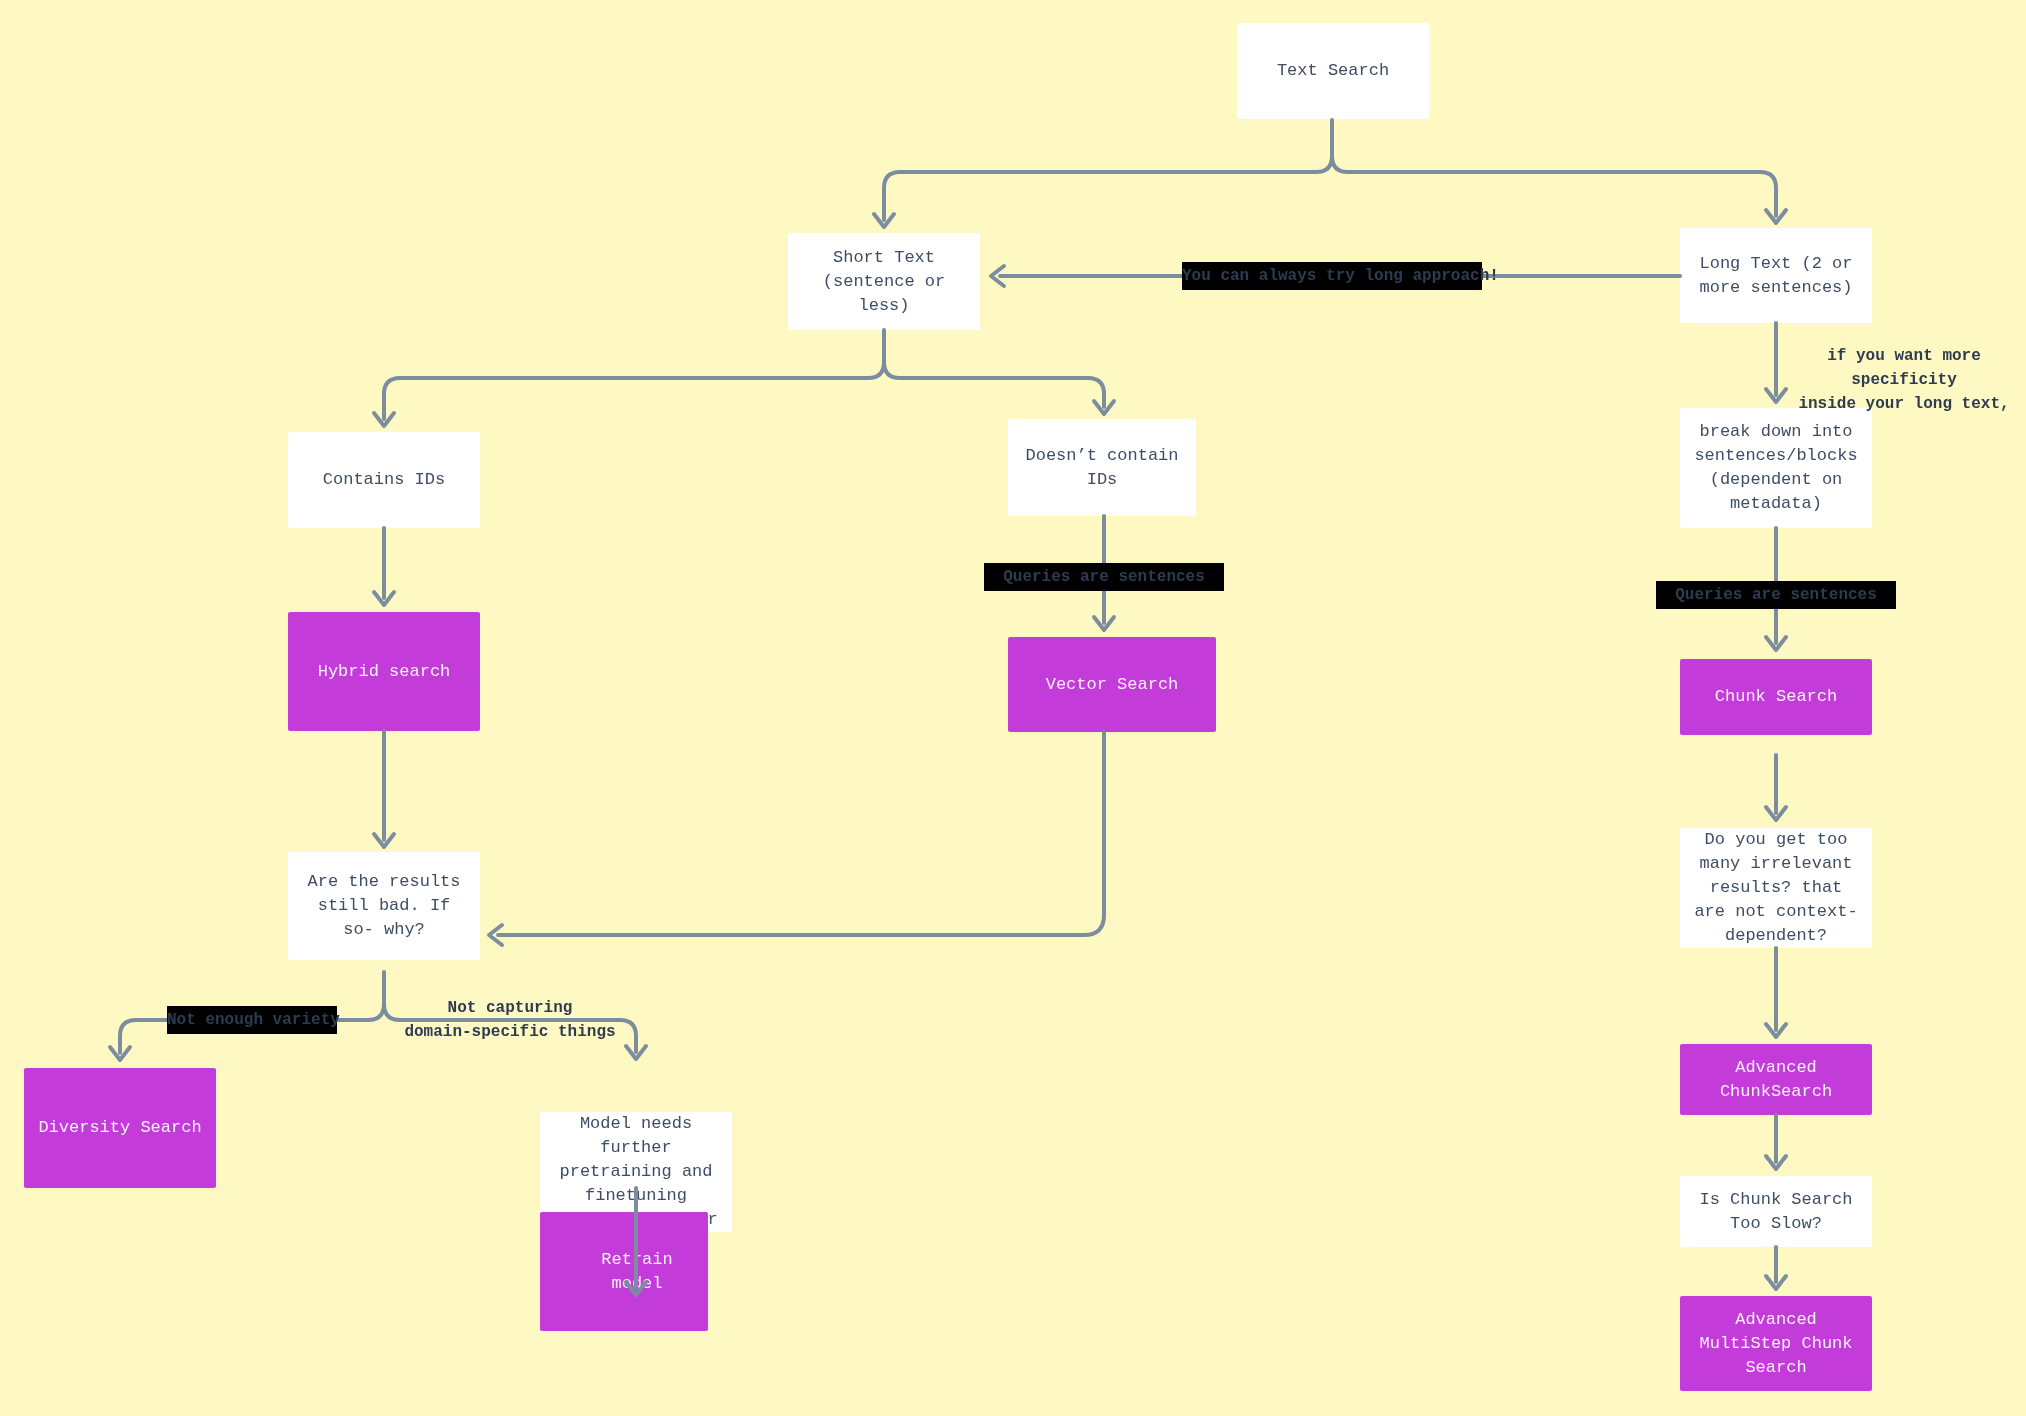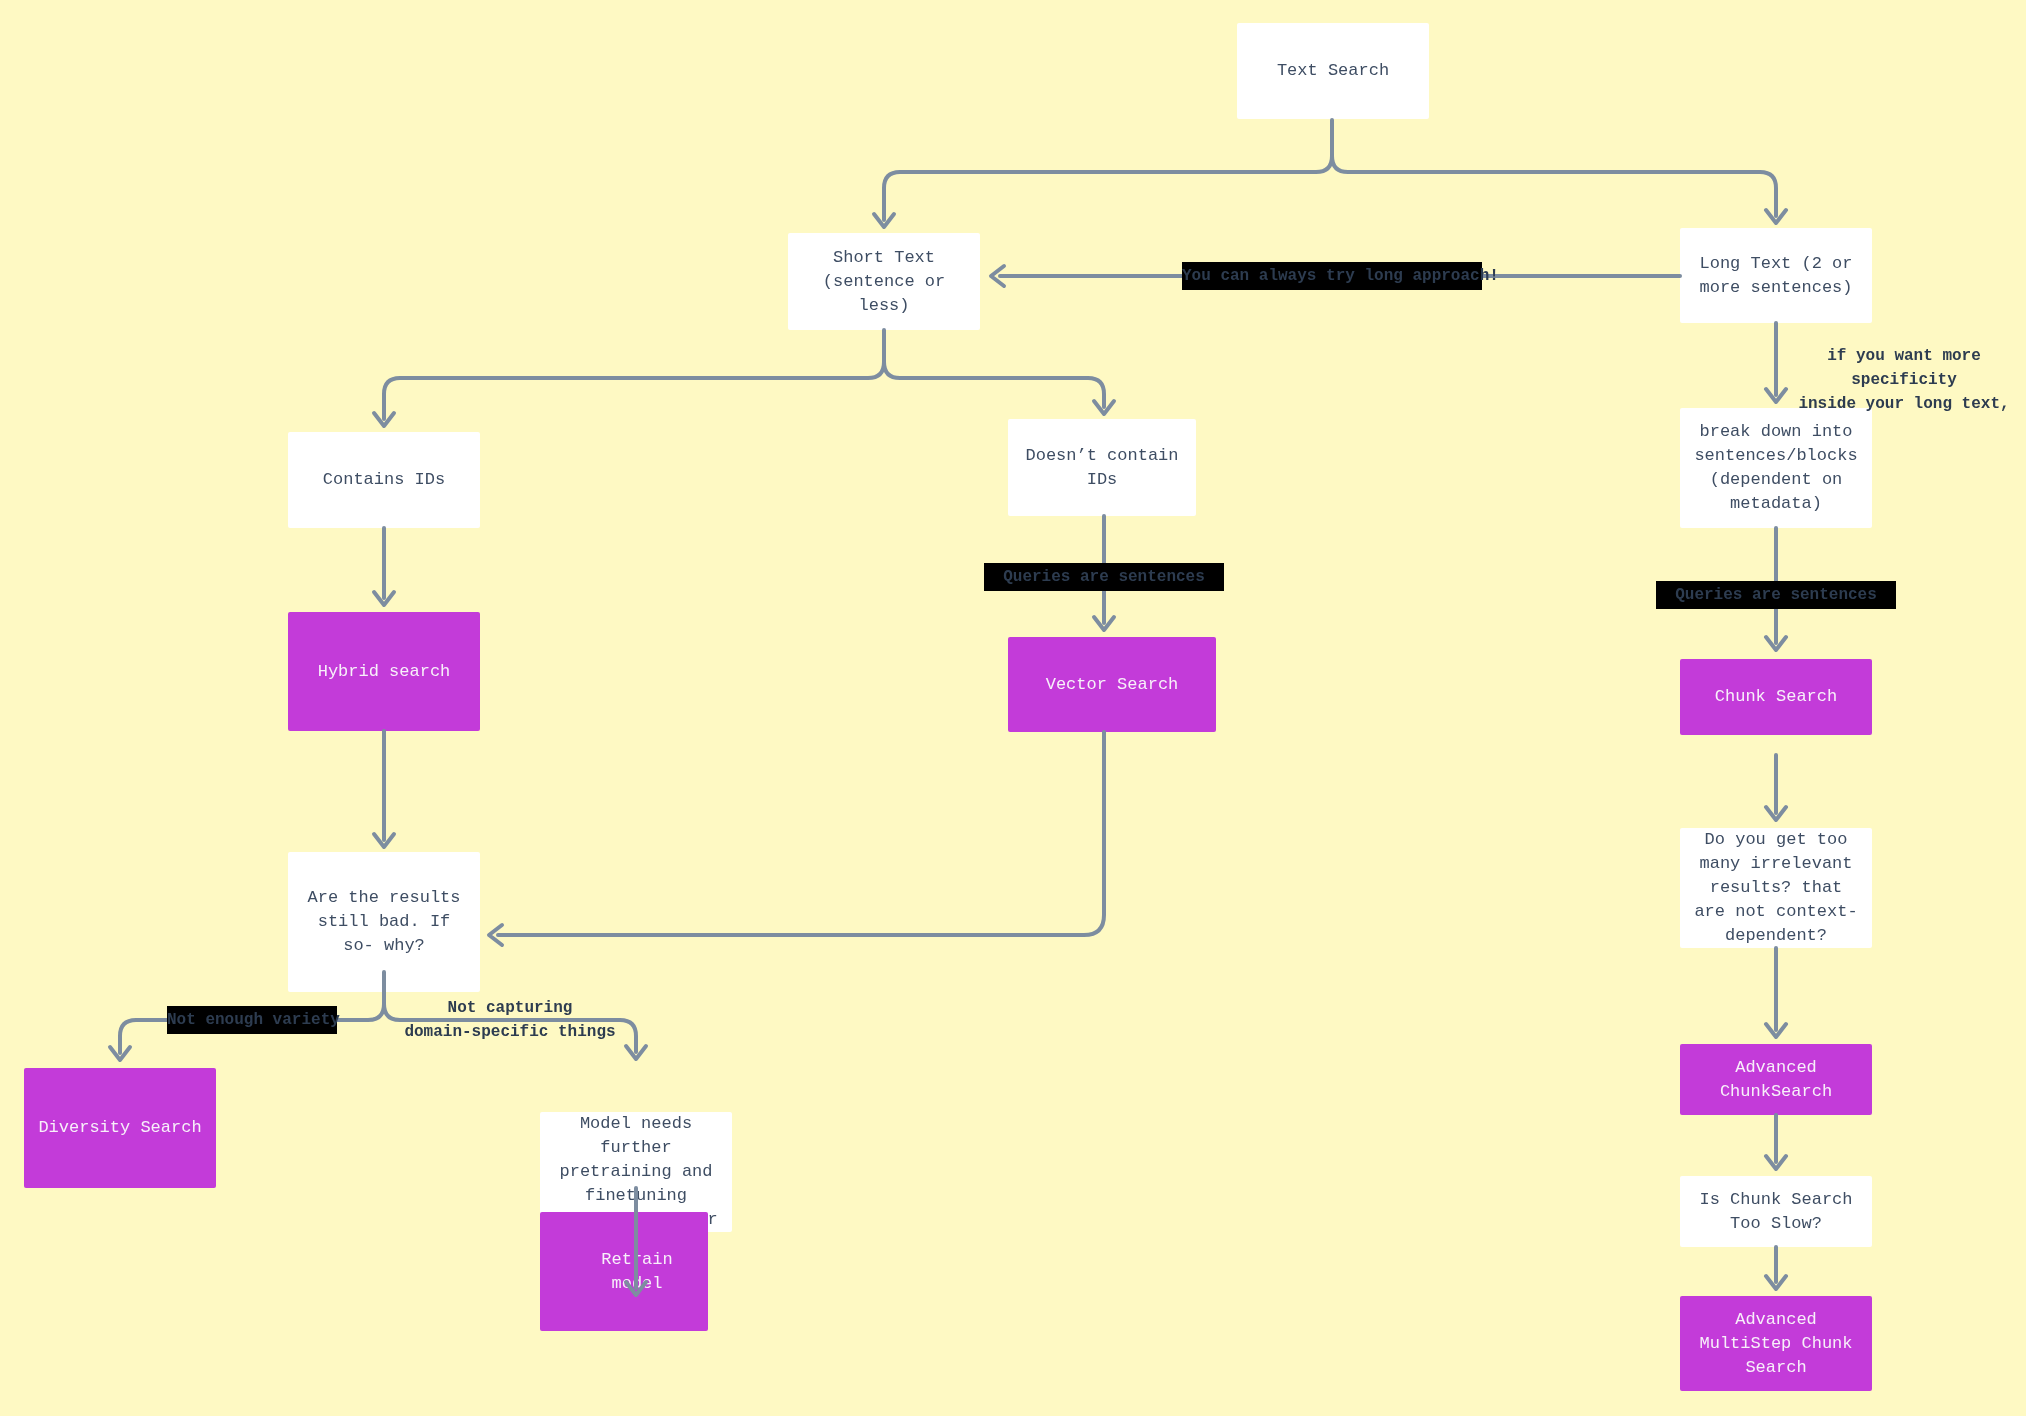--- a/index.html
+++ b/index.html
@@ -83,21 +83,21 @@
   <div class="node white" style="left:1680px; top:228px; width:192px; height:95px;">Long Text (2 or more sentences)</div>
 
   <div class="node white" style="left:288px; top:432px; width:192px; height:96px;">Contains IDs</div>
 
   <div class="node white" style="left:1008px; top:419px; width:188px; height:97px;">Doesn’t contain IDs</div>
 
   <div class="node magenta" style="left:288px; top:612px; width:192px; height:119px;">Hybrid search</div>
 
   <div class="node magenta" style="left:1008px; top:637px; width:208px; height:95px;">Vector Search</div>
 
-  <div class="node white" style="left:288px; top:852px; width:192px; height:140px;">Are the results still bad. If so- why?</div>
+  <div class="node white" style="left:288px; top:852px; width:192px; height:108px;">Are the results still bad. If so- why?</div>
 
   <div class="node magenta" style="left:24px; top:1068px; width:192px; height:120px;">Diversity Search</div>
 
   <div class="node white" style="left:540px; top:1068px; width:192px; height:120px;margin-top:44px;">Model needs further pretraining and finetuning /synonym booster</div>
 
   <div class="node magenta" style="left:540px; top:1212px; width:168px; height:119px;padding-left:40px;">Retrain model</div>
 
   <div class="node white" style="left:1680px; top:408px; width:192px; height:120px;">break down into sentences/blocks (dependent on metadata)</div>
 
   <div class="node magenta" style="left:1680px; top:659px; width:192px; height:76px;">Chunk Search</div>

